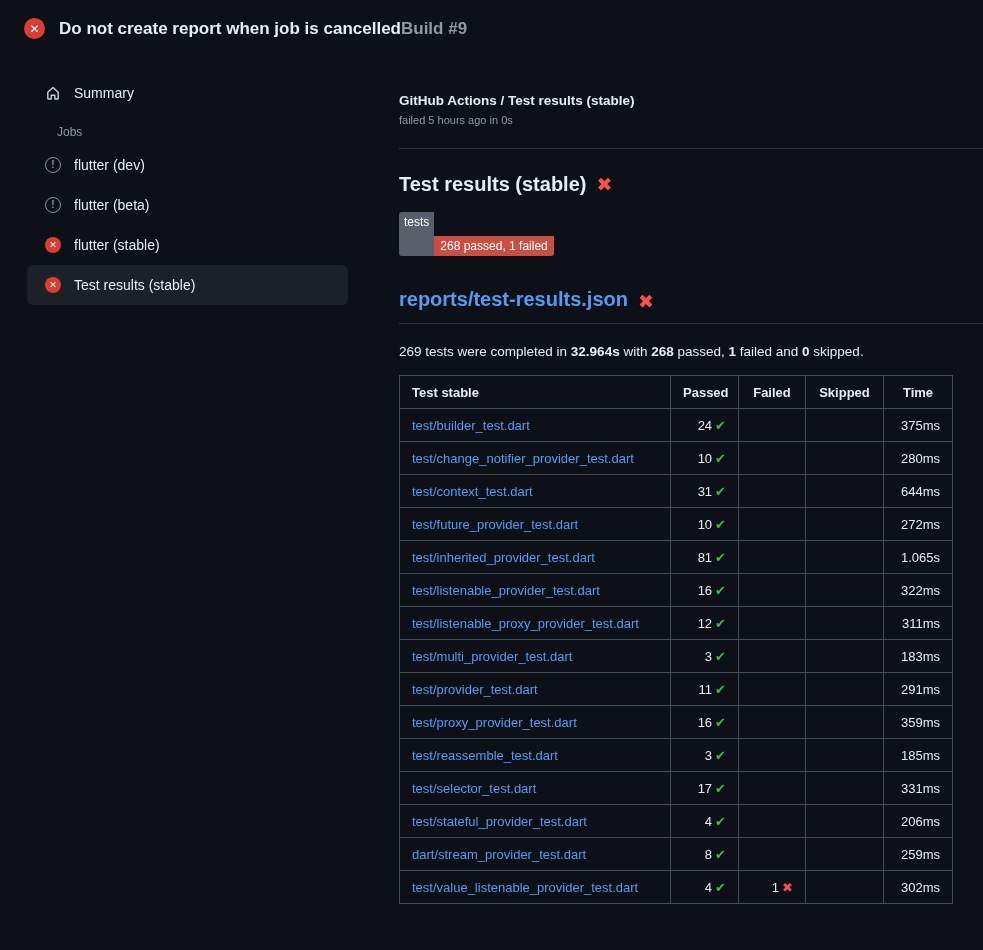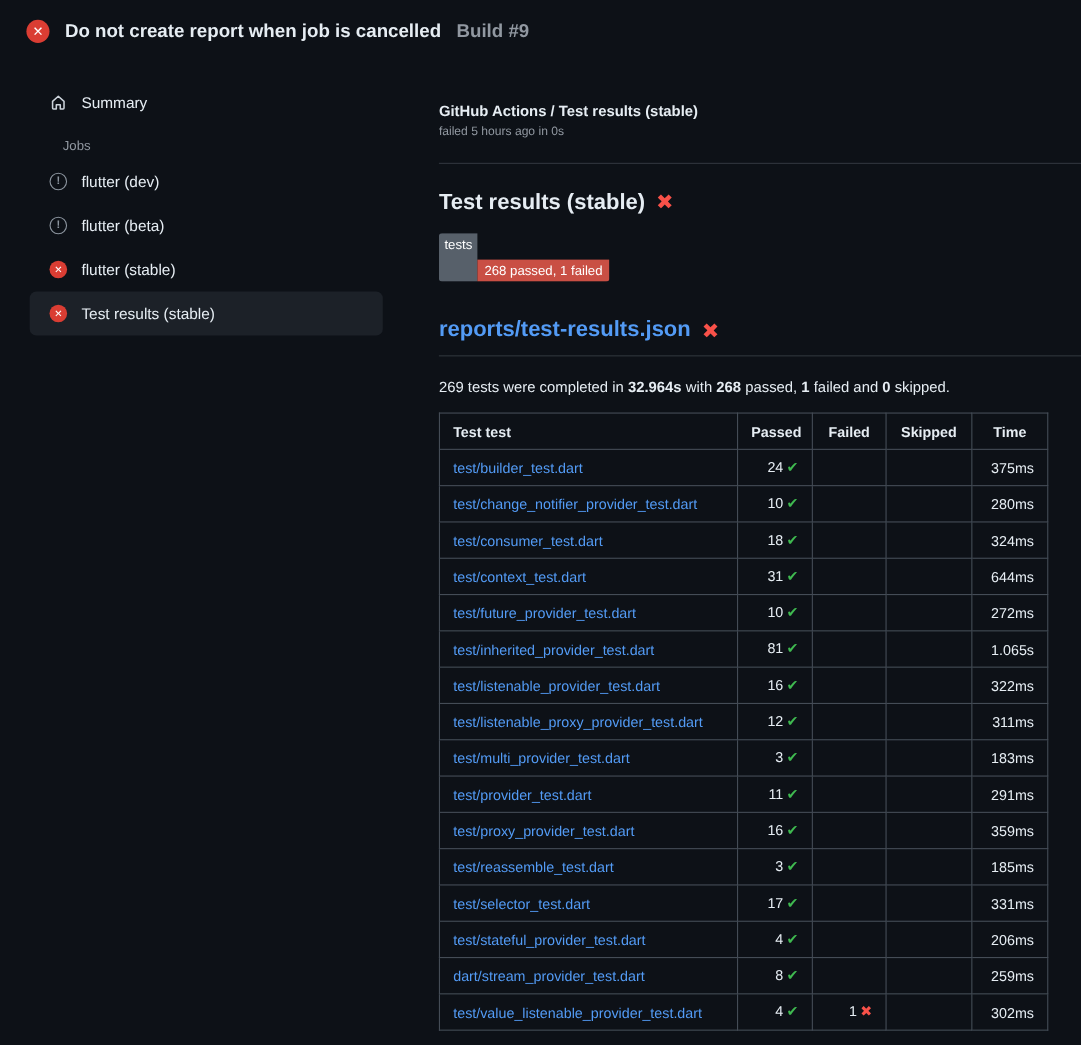--- a/index.html
+++ b/index.html
@@ -7,21 +7,21 @@
     --border:#444c56; --divider:#30363d; --green:#3fb950; --red:#f85149;
     --redfill:#da3d33; --neutral:#8b949e; --badgegray:#57606a;
     --badgered:#c94f44; --selectedbg:#1c2128;
   }
   *{box-sizing:border-box;margin:0;padding:0;}
   body{width:983px;height:950px;background:var(--bg);color:var(--text);
        font-family:"Liberation Sans","DejaVu Sans",sans-serif;overflow:hidden;}
   a{color:var(--link);text-decoration:none;}
   .header{display:flex;align-items:center;gap:14px;height:57px;padding:0 24px;}
   .title{font-size:17px;font-weight:700;}
-  .build{color:var(--muted);font-weight:600;margin-left:14px;}
+  .build{color:var(--muted);font-weight:600;margin-left:0;}
   .icon-fail{width:16px;height:16px;border-radius:50%;background:var(--redfill);
              display:inline-flex;align-items:center;justify-content:center;flex:none;}
   .icon-fail .x{color:#fff;font-size:9px;font-weight:700;line-height:1;}
   .icon-fail.lg{width:21px;height:21px;}
   .icon-fail.lg .x{font-size:12px;}
   .icon-neutral{width:16px;height:16px;border-radius:50%;border:1px solid var(--neutral);
                 color:var(--neutral);display:inline-flex;align-items:center;justify-content:center;
                 font-size:10px;font-weight:700;flex:none;line-height:1;}
   .content{display:flex;}
   .sidebar{flex:0 0 375px;padding:16px 27px 0;}
@@ -121,21 +121,21 @@
       <table>
         <colgroup>
           <col style="width:271px">
             <col style="width:68px">
             <col style="width:67px">
             <col style="width:78px">
             <col style="width:69px">
         </colgroup>
         <thead>
           <tr>
-            <th class="col-suite">Test test</th>
+            <th class="col-suite">Test stable</th>
             <th>Passed</th>
             <th>Failed</th>
             <th>Skipped</th>
             <th>Time</th>
           </tr>
         </thead>
         <tbody id="table-body">
             <tr>
               <td class="col-suite"><a href="#">test/builder_test.dart</a></td>
               <td class="col-num"><span>24</span><span class="check-icon">✔</span></td>
@@ -144,27 +144,20 @@
               <td class="col-time">375ms</td>
             </tr>
             <tr>
               <td class="col-suite"><a href="#">test/change_notifier_provider_test.dart</a></td>
               <td class="col-num"><span>10</span><span class="check-icon">✔</span></td>
               <td class="col-num"></td>
               <td class="col-num"></td>
               <td class="col-time">280ms</td>
             </tr>
             <tr>
-              <td class="col-suite"><a href="#">test/consumer_test.dart</a></td>
-              <td class="col-num"><span>18</span><span class="check-icon">✔</span></td>
-              <td class="col-num"></td>
-              <td class="col-num"></td>
-              <td class="col-time">324ms</td>
-            </tr>
-            <tr>
               <td class="col-suite"><a href="#">test/context_test.dart</a></td>
               <td class="col-num"><span>31</span><span class="check-icon">✔</span></td>
               <td class="col-num"></td>
               <td class="col-num"></td>
               <td class="col-time">644ms</td>
             </tr>
             <tr>
               <td class="col-suite"><a href="#">test/future_provider_test.dart</a></td>
               <td class="col-num"><span>10</span><span class="check-icon">✔</span></td>
               <td class="col-num"></td>

